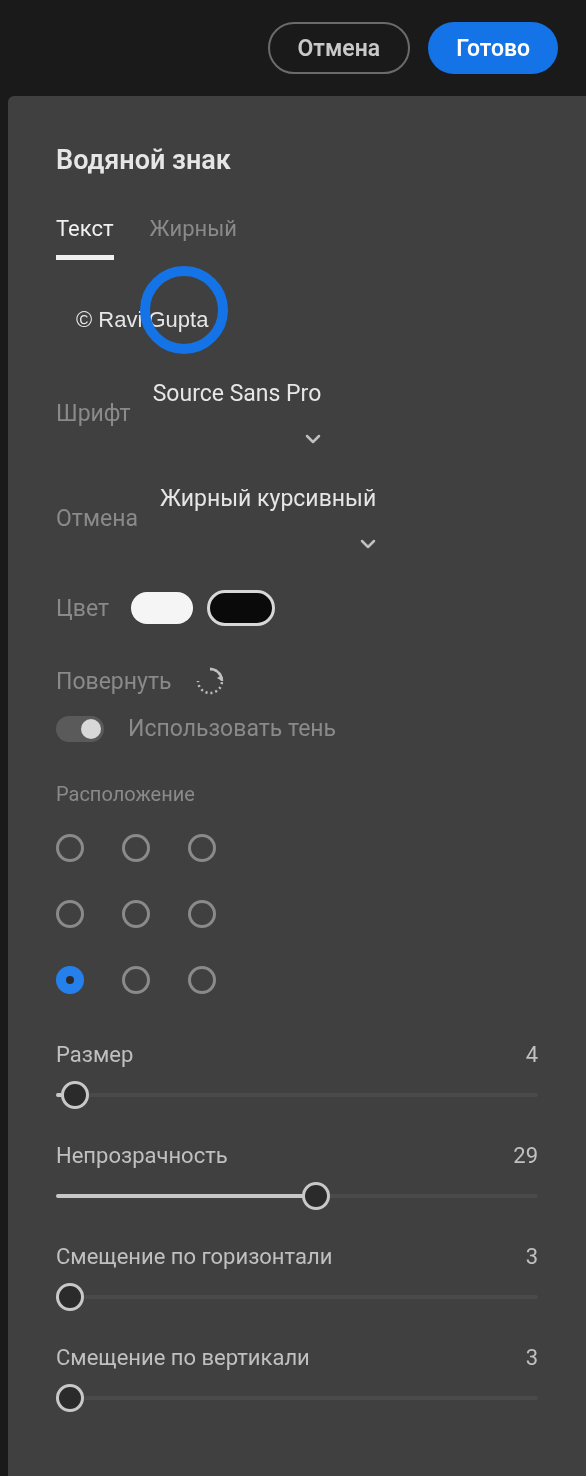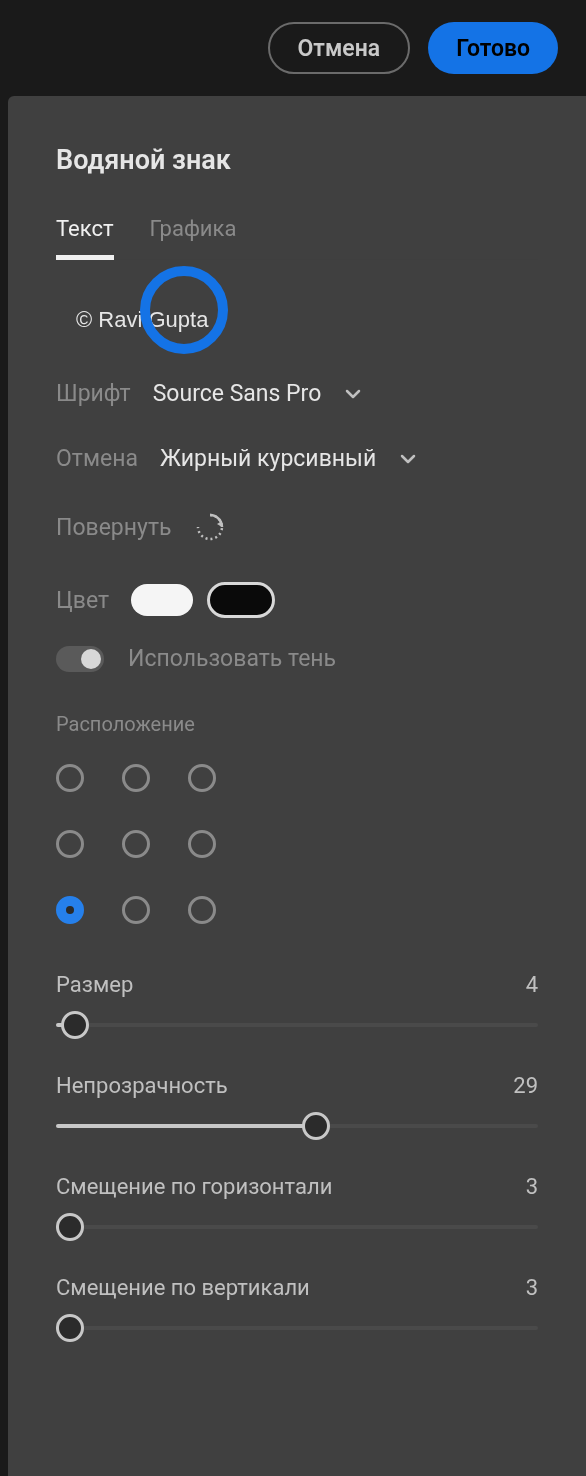--- a/index.html
+++ b/index.html
@@ -32,21 +32,21 @@
   }
   .btn-cancel {
     border: 2px solid #6b6b6b;
     color: #c9c9c9;
     background: transparent;
     padding: 0 28px;
   }
   .btn-done {
     border: none;
     background: #1473e6;
-    color: #000000;
+    color: #ffffff;
     padding: 0 28px;
   }
   .panel {
     background: #404040;
     width: 578px;
     margin-left: 8px;
     height: calc(1476px - 82px);
     border-radius: 6px 0 0 0;
     padding: 48px 48px 0 48px;
     position: relative;
@@ -108,25 +108,26 @@
     margin-top: 38px;
     gap: 22px;
   }
   .row-label {
     font-size: 23px;
     color: #8a8a8a;
     min-width: 0;
   }
   .dropdown {
     display: inline-flex;
-    align-items: center;
+    align-items: flex-end;
     gap: 24px;
     color: #e6e6e6;
     font-size: 23px;
     cursor: pointer;
+    flex-direction: column;
   }
   .chev {
     width: 16px;
     height: 16px;
     display: inline-block;
   }
   .chev svg { display: block; }
   .rotate-icon {
     width: 34px;
     height: 34px;
@@ -149,21 +150,21 @@
     background: #0a0a0a;
     border: 3px solid #d8d8d8;
     width: 68px;
     height: 36px;
     border-radius: 18px;
   }
   .toggle-row {
     display: flex;
     align-items: center;
     gap: 24px;
-    margin-top: 27px;
+    margin-top: 17px;
   }
   .toggle {
     width: 48px;
     height: 26px;
     background: #5a5a5a;
     border-radius: 13px;
     position: relative;
     cursor: pointer;
   }
   .toggle::after {
@@ -269,21 +270,21 @@
 <div class="topbar">
   <div class="btn btn-cancel">Отмена</div>
   <div class="btn btn-done">Готово</div>
 </div>
 
 <div class="panel">
   <div class="title">Водяной знак</div>
 
   <div class="tabs">
     <div class="tab active">Текст</div>
-    <div class="tab">Графика</div>
+    <div class="tab">Жирный</div>
   </div>
 
   <div class="circle-indicator"></div>
 
   <input class="text-input" type="text" value="© Ravi Gupta" style="">
 
   <div class="row">
     <span class="row-label">Шрифт</span>
     <div class="dropdown">
       <span>Source Sans Pro</span>
@@ -301,38 +302,38 @@
       <span>Жирный курсивный</span>
       <span class="chev">
         <svg viewBox="0 0 16 16">
             <path d="M2 5 L8 11 L14 5" stroke="#c0c0c0" stroke-width="2.5" fill="none" stroke-linecap="round" stroke-linejoin="round"></path>
           </svg>
       </span>
     </div>
   </div>
 
   <div class="row">
+    <span class="row-label">Цвет</span>
+    <div class="color-swatches">
+      <div class="swatch swatch-white"></div>
+      <div class="swatch swatch-black"></div>
+    </div>
+  </div>
+
+  <div class="row">
     <span class="row-label">Повернуть</span>
     <span class="rotate-icon">
       <svg viewBox="0 0 34 34">
         <path d="M 17 5 A 12 12 0 1 1 5 17" stroke="#c0c0c0" stroke-width="2.5" fill="none" stroke-dasharray="2 3"></path>
         <path d="M 17 5 A 12 12 0 0 1 29 17" stroke="#c0c0c0" stroke-width="2.5" fill="none"></path>
         <path d="M 24 14 L 29 17 L 29 11 Z" fill="#c0c0c0"></path>
       </svg>
     </span>
   </div>
 
-  <div class="row">
-    <span class="row-label">Цвет</span>
-    <div class="color-swatches">
-      <div class="swatch swatch-white"></div>
-      <div class="swatch swatch-black"></div>
-    </div>
-  </div>
-
   <div class="toggle-row">
     <div class="toggle"></div>
     <span class="toggle-label">Использовать тень</span>
   </div>
 
   <div class="section-label">Расположение</div>
   <div class="position-grid">
     <div class="pos-radio"></div>
     <div class="pos-radio"></div>
     <div class="pos-radio"></div>

